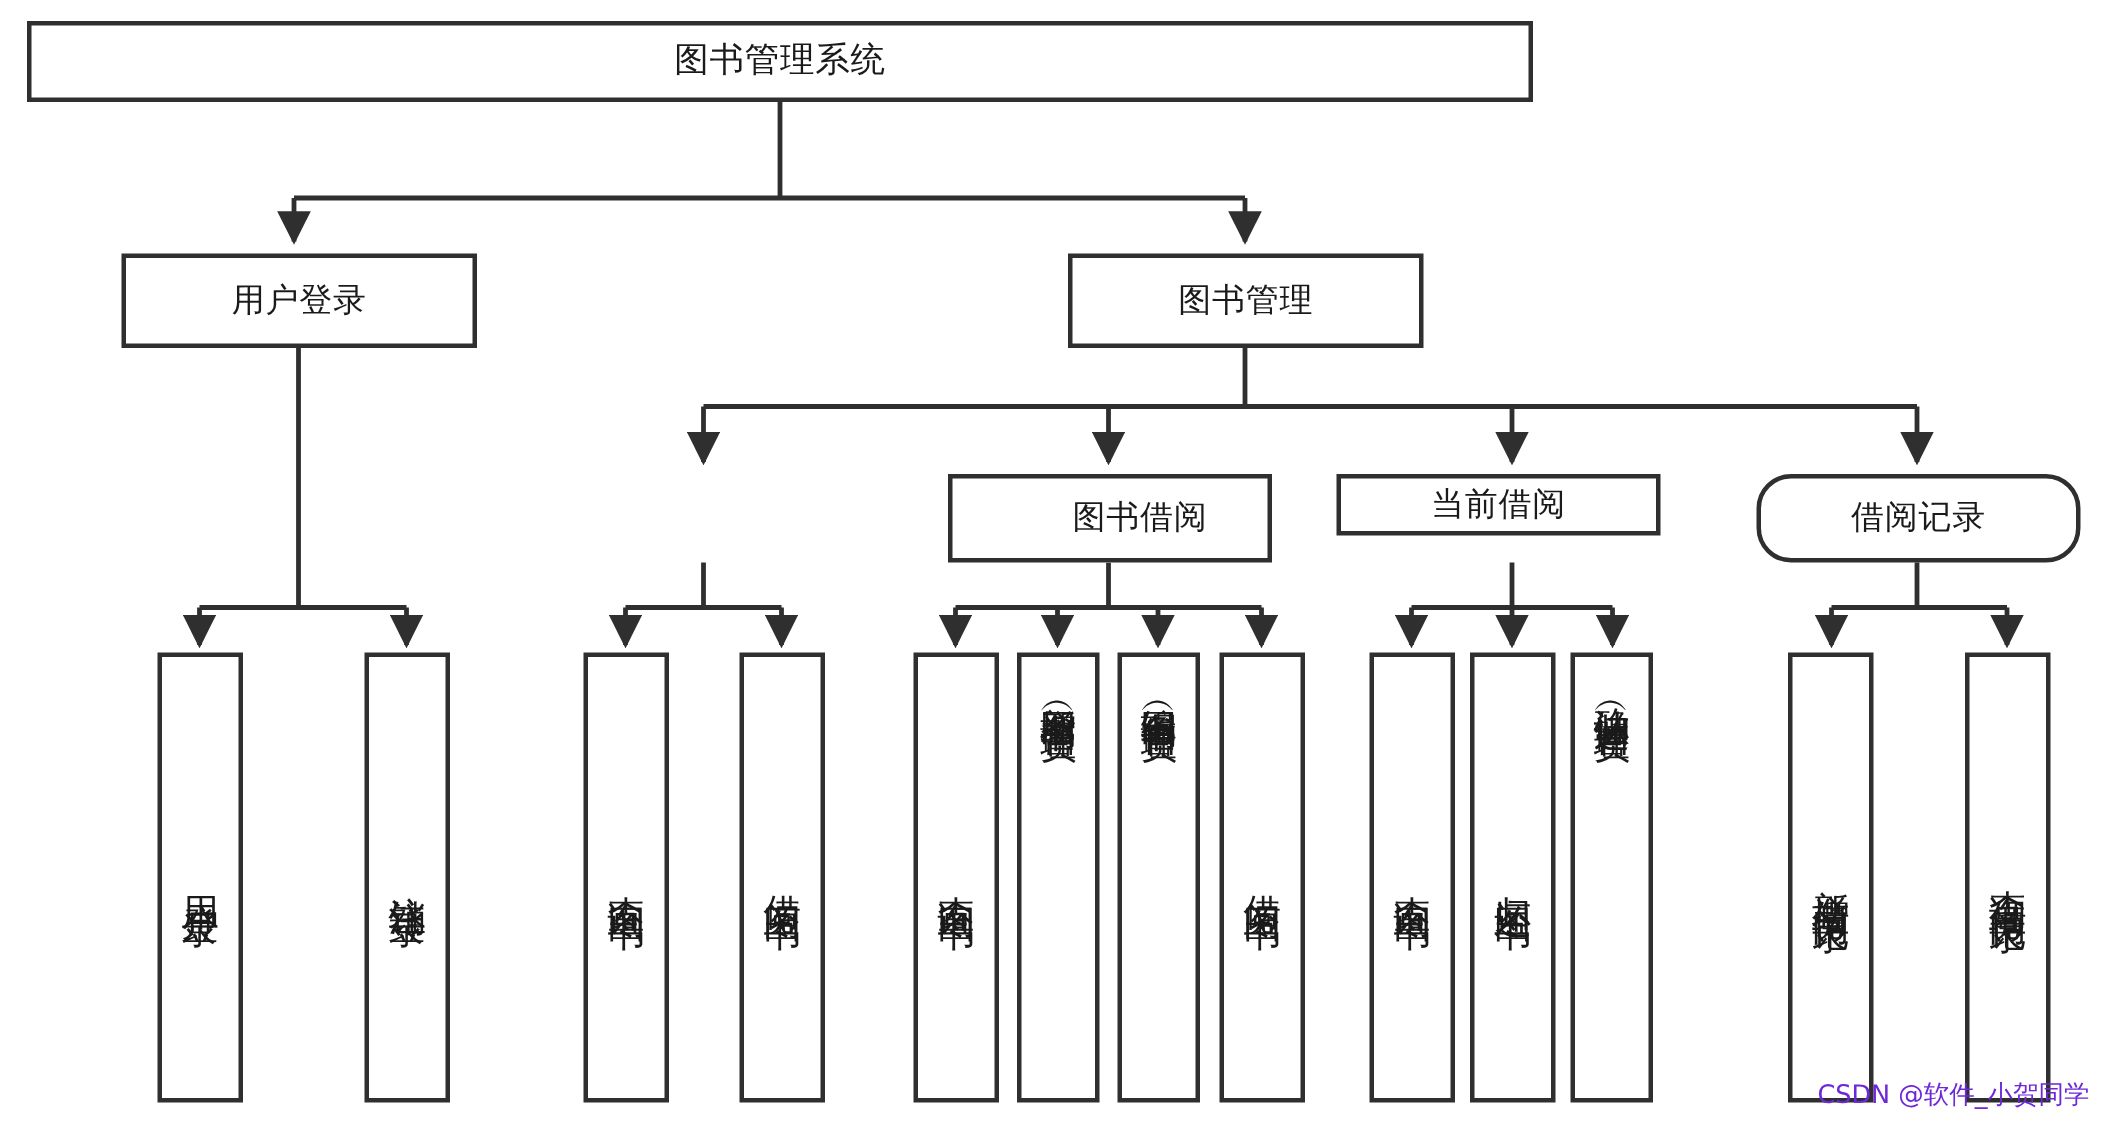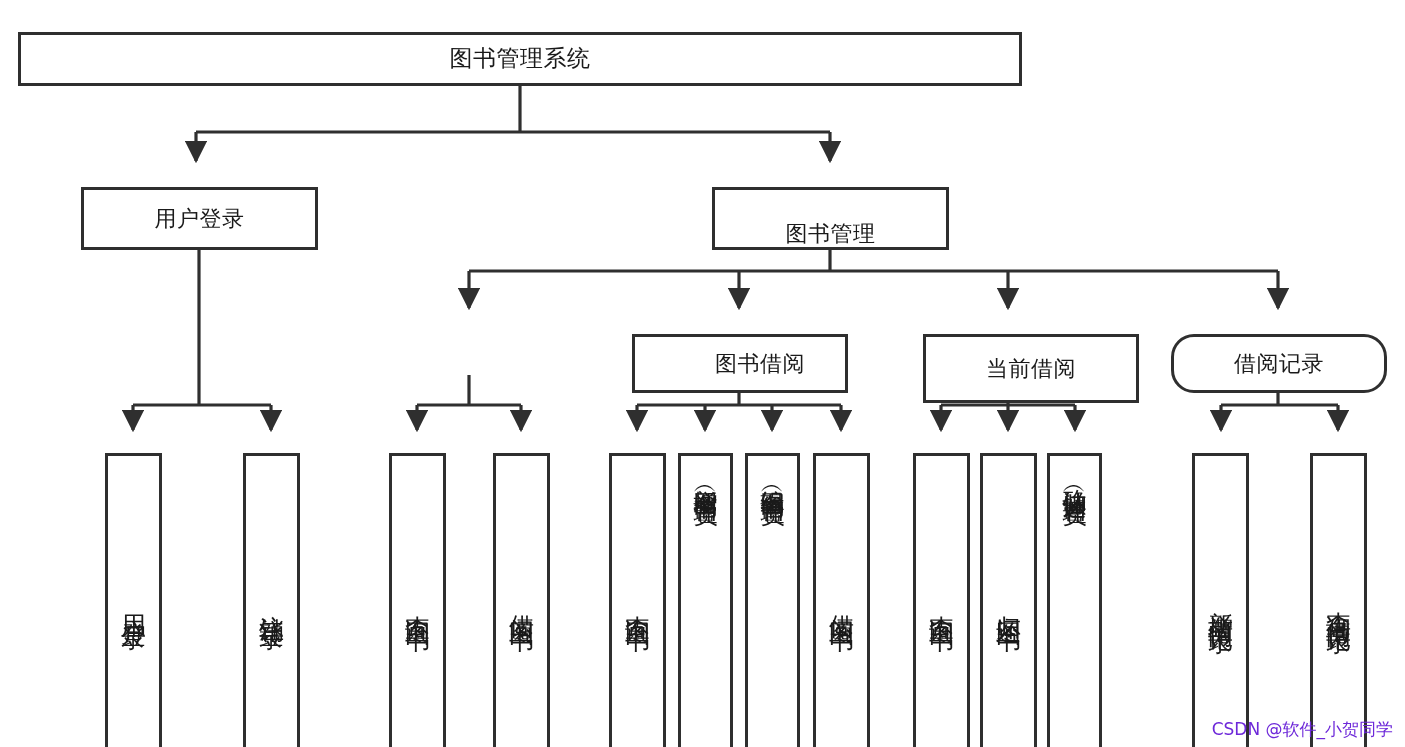--- a/index.html
+++ b/index.html
@@ -27,21 +27,20 @@
   }
   .node {
     position: absolute;
     box-sizing: border-box;
     border: 3px solid #2f2f2f;
     background: #ffffff;
     display: flex;
     align-items: center;
     justify-content: center;
     z-index: 2;
-    margin-top: 18px;
   }
   .node-label {
     font-family: "DejaVu Sans", "Liberation Sans", sans-serif;
     color: #1a1a1a;
     line-height: 1.18;
     letter-spacing: 0.5px;
     text-align: center;
     white-space: nowrap;
   }
   .node.horiz .node-label {
@@ -138,28 +137,28 @@
     </g>
   </svg>
 
   <div class="node root horiz" style="left:18px; top:14px; width:1004px; height:54px;">
     <span class="node-label">图书管理系统</span>
   </div>
 
   <div class="node horiz" style="left:81px; top:169px; width:237px; height:63px;">
     <span class="node-label">用户登录</span>
   </div>
-  <div class="node horiz" style="left:712px; top:169px; width:237px; height:63px;align-items:flex-end;">
+  <div class="node horiz" style="left:712px; top:169px; width:237px; height:63px;">
     <span class="node-label">图书管理</span>
   </div>
 
   <div class="node horiz" style="left:632px; top:316px; width:216px; height:59px;padding-left:40px;">
     <span class="node-label">图书借阅</span>
   </div>
-  <div class="node horiz" style="left:923px; top:316px; width:216px; height:69px;">
+  <div class="node horiz" style="left:891px; top:316px; width:216px; height:41px;">
     <span class="node-label">当前借阅</span>
   </div>
   <div class="node horiz" style="left:1171px; top:316px; width:216px; height:59px;border-radius:23px;">
     <span class="node-label">借阅记录</span>
   </div>
 
   <div class="node leaf short-centered" style="left:105px; top:435px; width:57px; height:300px;">
     <span class="node-label">用户登录</span>
   </div>
   <div class="node leaf short-centered" style="left:243px; top:435px; width:57px; height:300px;">

